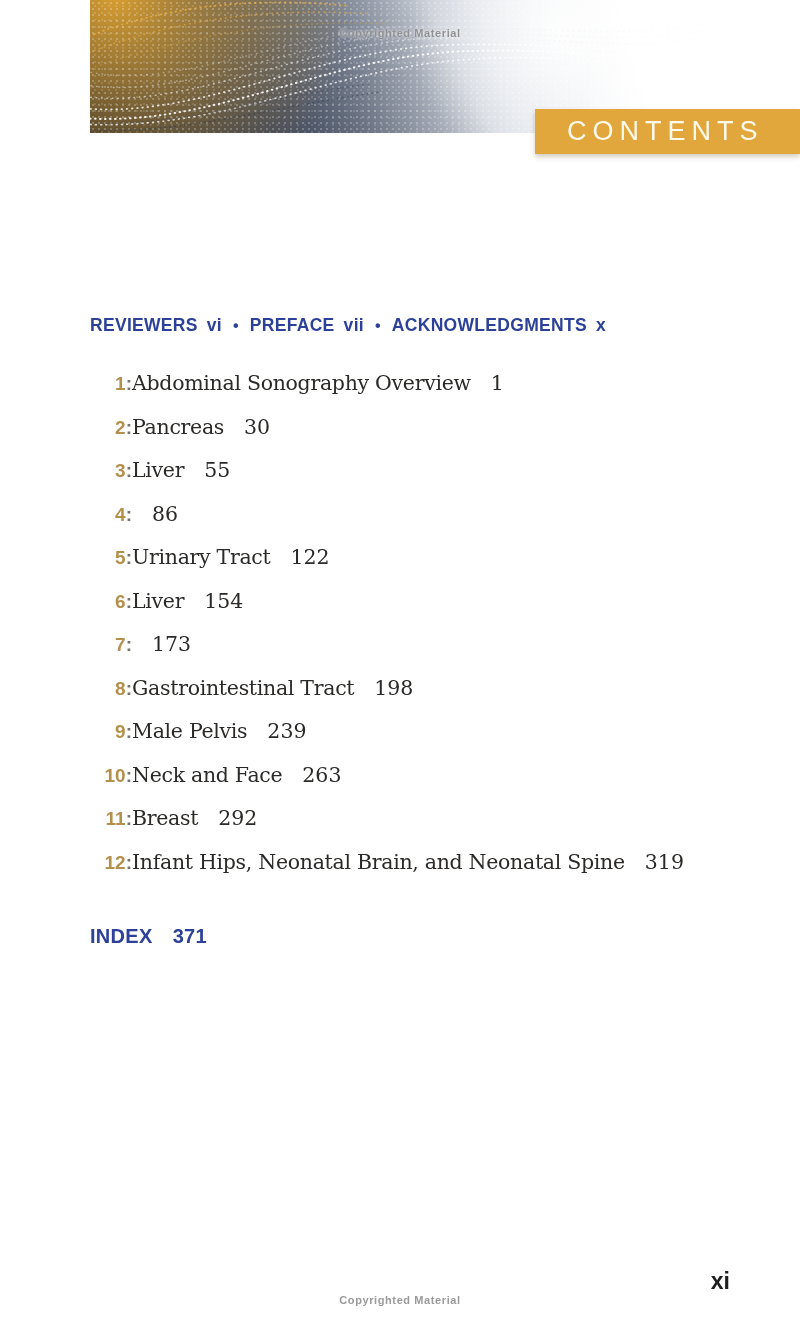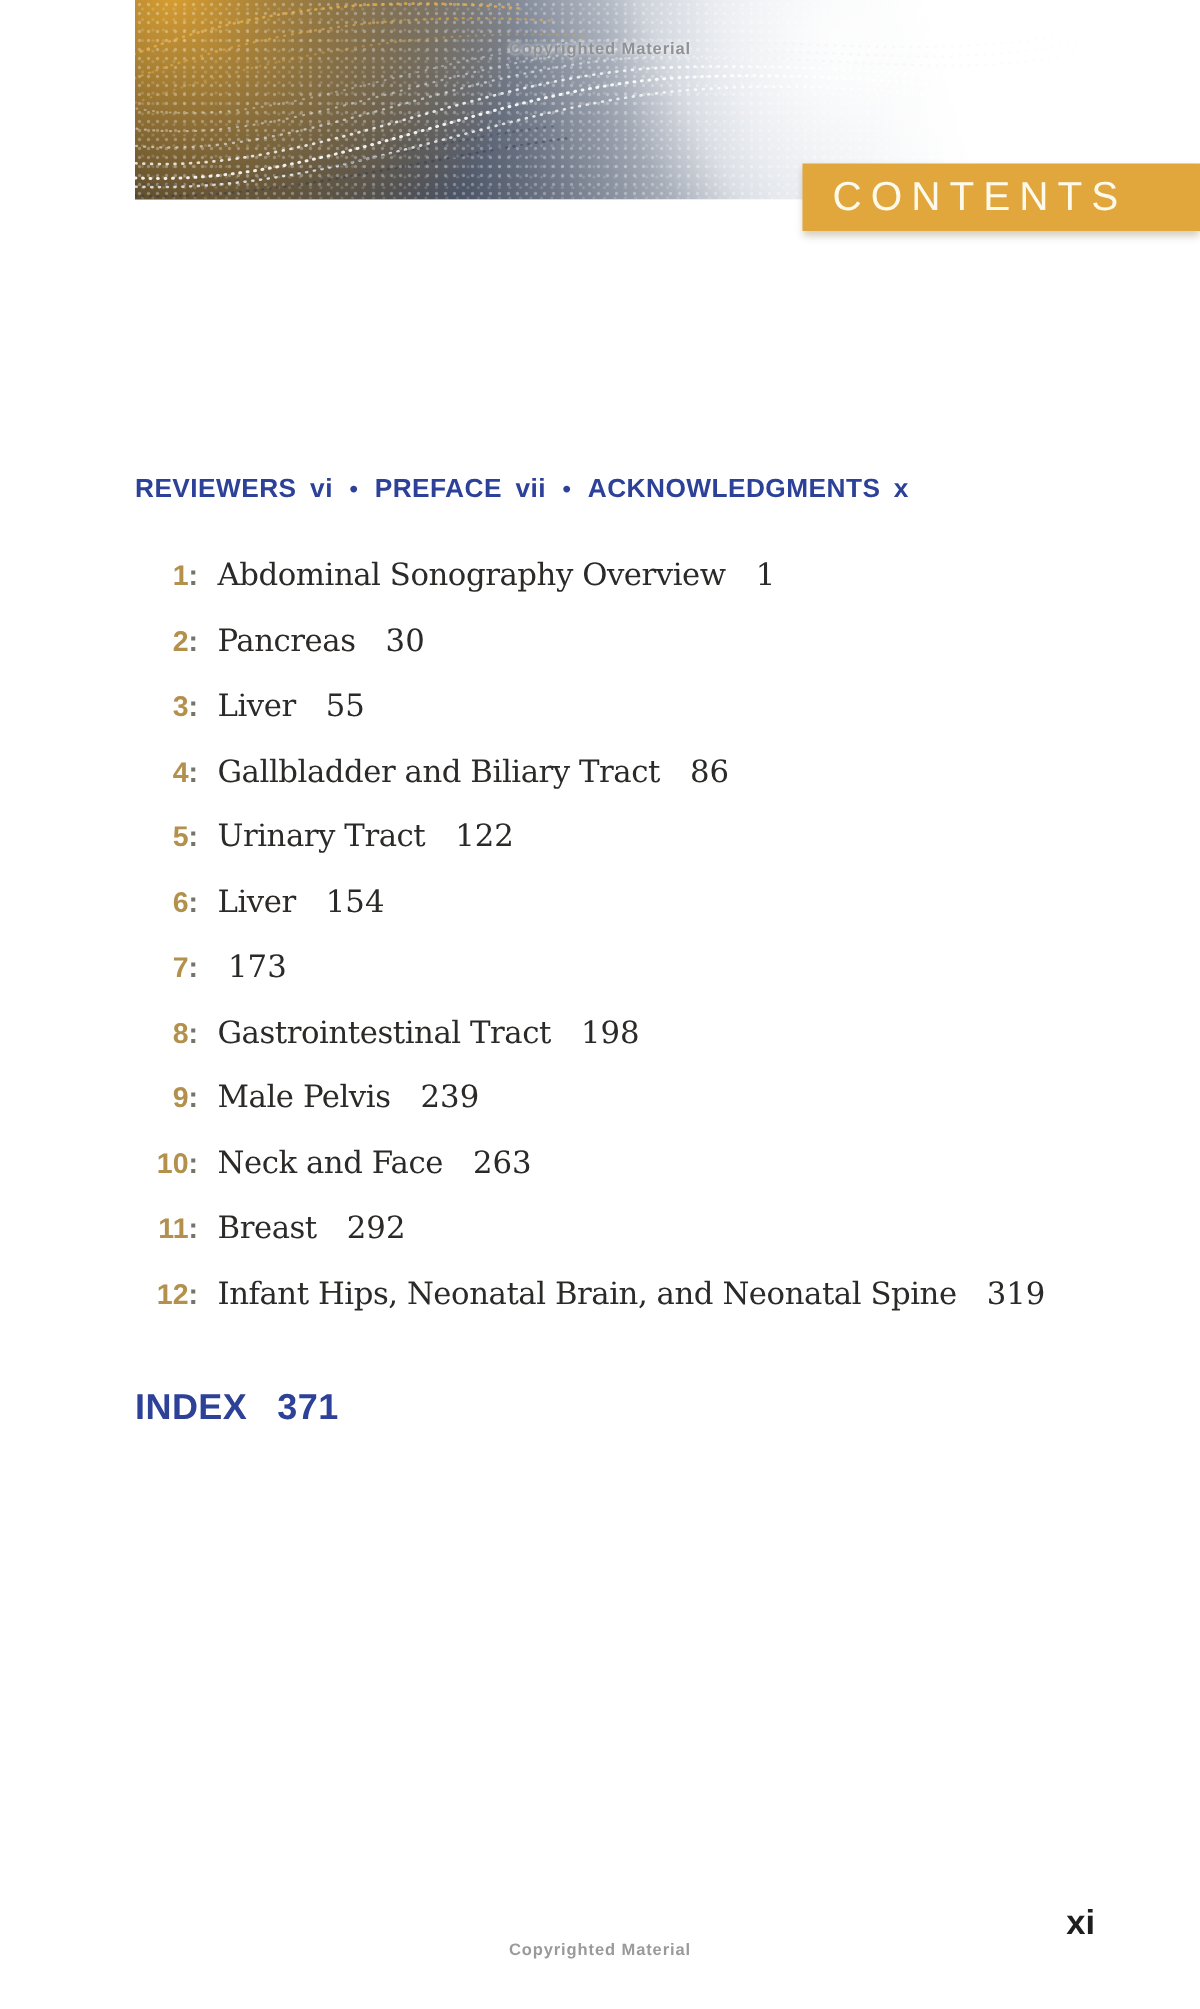--- a/index.html
+++ b/index.html
@@ -27,21 +27,21 @@
 
   
   .contents-banner {
     position:absolute; left:535px; top:109px; width:265px; height:45px;
     background:#e1a63c;
     box-shadow:0 3px 5px rgba(96,74,22,0.28);
     display:flex; align-items:center;
   }
   .contents-banner .banner-label {
     font-size:27px; font-weight:400; color:#fdfaec;
-    letter-spacing:6px; padding-left:20px; line-height:45px;
+    letter-spacing:6px; padding-left:32px; line-height:45px;
     white-space:nowrap;
   }
 
   
   .frontmatter {
     position:absolute; left:90px; top:315px;
     font-size:17.5px; font-weight:600; color:#2c4197;
     letter-spacing:0.3px; white-space:nowrap;
   }
   .frontmatter .fm-page { margin-left:9px; }
@@ -52,33 +52,32 @@
   .toc-row {
     display:flex; align-items:baseline;
     height:21px; margin-bottom:22.5px; white-space:nowrap;
   }
   .toc-num-wrap {
     width:42px; text-align:right; flex:0 0 42px;
     font-size:19px; font-weight:bold; color:#b3904c;
   }
   .toc-colon { color:#77736b; }
   .toc-title {
-    margin-left:13px;
     font-family:"DejaVu Serif", serif; font-size:20.5px;
     letter-spacing:-0.3px; color:#2b2a28;
   }
   .toc-page {
     margin-left:20px;
     font-family:"DejaVu Serif", serif; font-size:20.5px; color:#2b2a28;
   }
 
   
   .index-line {
     position:absolute; left:90px; top:925px;
-    font-size:24px; font-weight:600; color:#2c4197; letter-spacing:0.3px;
+    font-size:20px; font-weight:600; color:#2c4197; letter-spacing:0.3px;
   }
   .index-line .idx-page { margin-left:20px; }
 
   
   .folio {
     position:absolute; top:1268px; right:70px;
     font-size:23px; font-weight:bold; color:#1e1e1e;
   }
 </style>
 </head>
@@ -171,21 +170,20 @@
     </div>
 
     <div class="toc-row">
       <span class="toc-num-wrap"><span>3</span><span class="toc-colon">:</span></span>
       <span class="toc-title">Liver</span>
       <span class="toc-page">55</span>
     </div>
 
     <div class="toc-row">
       <span class="toc-num-wrap"><span>4</span><span class="toc-colon">:</span></span>
-      <span class="toc-title">Gallbladder and Biliary Tract</span>
       <span class="toc-page">86</span>
     </div>
 
     <div class="toc-row">
       <span class="toc-num-wrap"><span>5</span><span class="toc-colon">:</span></span>
       <span class="toc-title">Urinary Tract</span>
       <span class="toc-page">122</span>
     </div>
 
     <div class="toc-row">

